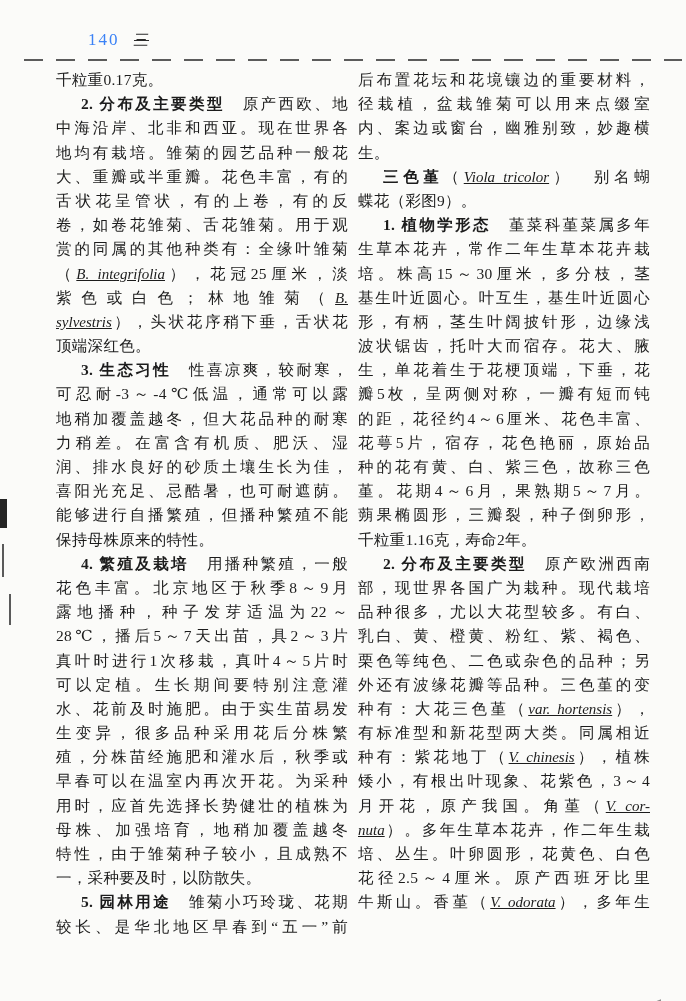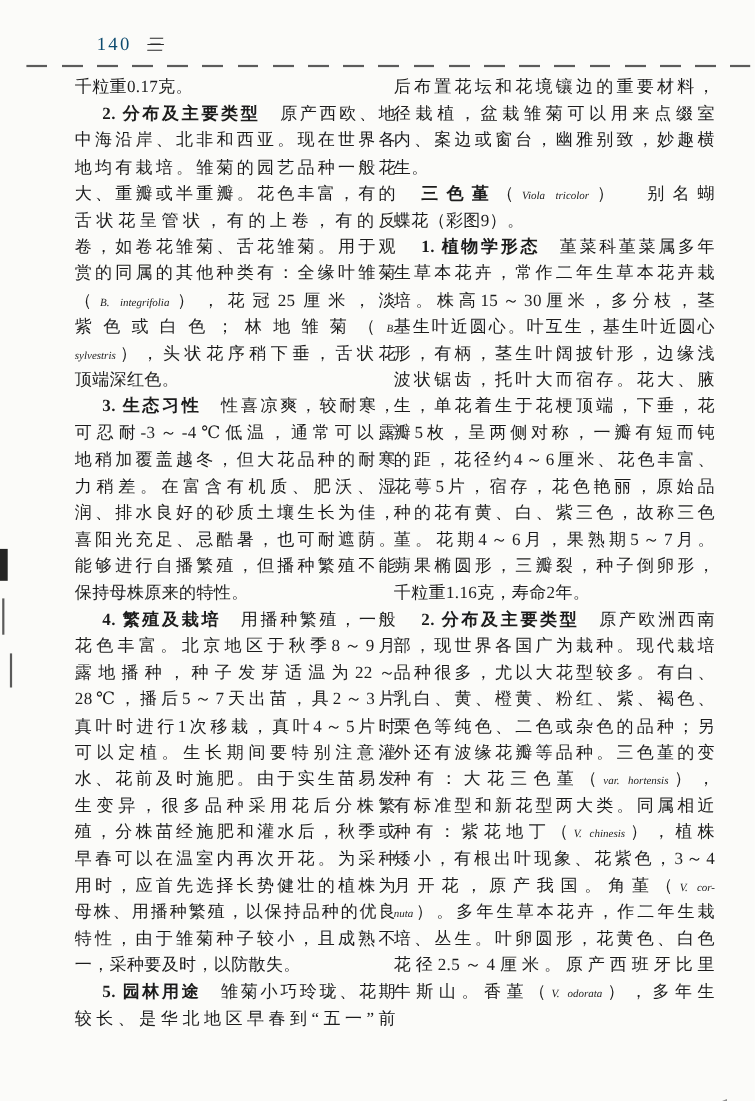--- a/index.html
+++ b/index.html
@@ -4,45 +4,45 @@
 <style>
   html,body{margin:0;padding:0;}
   .page{
     position:relative;
     width:686px;height:1001px;
     background:#fbfbf9;
     overflow:hidden;
     font-family:"Liberation Serif","DejaVu Serif",serif;
     color:#1c1c1c;
   }
-  .page-header{position:absolute;top:30px;left:88px;font-size:17px;letter-spacing:2px;color:#0c4a6e;}
+  .page-header{position:absolute;top:30px;left:88px;font-size:17px;letter-spacing:2px;color:#3b82f6;}
   .chapter-mark{
     position:absolute;top:31px;left:134px;font-size:15px;color:#2a2a2a;
     text-decoration:line-through;transform:skewX(-8deg);letter-spacing:0;
   }
   .header-rule{
     position:absolute;top:59px;left:24px;width:658px;height:2px;
     background:repeating-linear-gradient(90deg,#3f3f3f 0 19px,transparent 19px 32px);
     opacity:.85;
   }
   .col{
     position:absolute;top:68px;width:292px;
     font-size:15.5px;line-height:24.2px;
   }
-  .col-left{left:68px;}
+  .col-left{left:56px;}
   .col-right{left:358px;}
   .line{
     height:24.2px;white-space:nowrap;
     text-align:justify;text-align-last:justify;
     letter-spacing:.3px;
   }
   .line.end{text-align-last:left;}
   .line.ind{padding-left:25px;}
   .bold{font-weight:700;}
-  .ital{font-style:italic;font-size:10px;letter-spacing:0;}
+  .ital{font-style:italic;font-size:15px;letter-spacing:0;text-decoration:underline;}
   .scan-mark{position:absolute;background:#2e2e2e;}
   .scan-mark.m1{left:0;top:499px;width:7px;height:29px;background:#242424;}
   .scan-mark.m2{left:2px;top:544px;width:2px;height:33px;background:#5a5a5a;}
   .scan-mark.m3{left:9px;top:594px;width:2px;height:31px;background:#5a5a5a;}
   .watermark{
     position:absolute;right:20px;bottom:14px;
     width:110px;height:28px;
     transform:rotate(-90deg);transform-origin:100% 100%;
     font-family:"Liberation Sans","DejaVu Sans",sans-serif;
     font-size:26px;letter-spacing:1px;color:#8e8e8e;
@@ -82,21 +82,21 @@
       <div class="line"><span>花色丰富。北京地区于秋季8～9月</span></div>
       <div class="line"><span>露地播种，种子发芽适温为22～</span></div>
       <div class="line"><span>28℃，播后5～7天出苗，具2～3片</span></div>
       <div class="line"><span>真叶时进行1次移栽，真叶4～5片时</span></div>
       <div class="line"><span>可以定植。生长期间要特别注意灌</span></div>
       <div class="line"><span>水、花前及时施肥。由于实生苗易发</span></div>
       <div class="line"><span>生变异，很多品种采用花后分株繁</span></div>
       <div class="line"><span>殖，分株苗经施肥和灌水后，秋季或</span></div>
       <div class="line"><span>早春可以在温室内再次开花。为采种</span></div>
       <div class="line"><span>用时，应首先选择长势健壮的植株为</span></div>
-      <div class="line"><span>母株、用播种繁殖，以保持品种的优良</span></div>
+      <div class="line"><span>母株、加强培育，地稍加覆盖越冬</span></div>
       <div class="line"><span>特性，由于雏菊种子较小，且成熟不</span></div>
       <div class="line end"><span>一，采种要及时，以防散失。</span></div>
       <div class="line ind"><span class="bold">5. 园林用途</span><span>　雏菊小巧玲珑、花期</span></div>
       <div class="line"><span>较长、是华北地区早春到“五一”前</span></div>
     </div>
   <div class="col col-right" id="col-right">
       <div class="line"><span>后布置花坛和花境镶边的重要材料，</span></div>
       <div class="line"><span>径栽植，盆栽雏菊可以用来点缀室</span></div>
       <div class="line"><span>内、案边或窗台，幽雅别致，妙趣横</span></div>
       <div class="line end"><span>生。</span></div>

